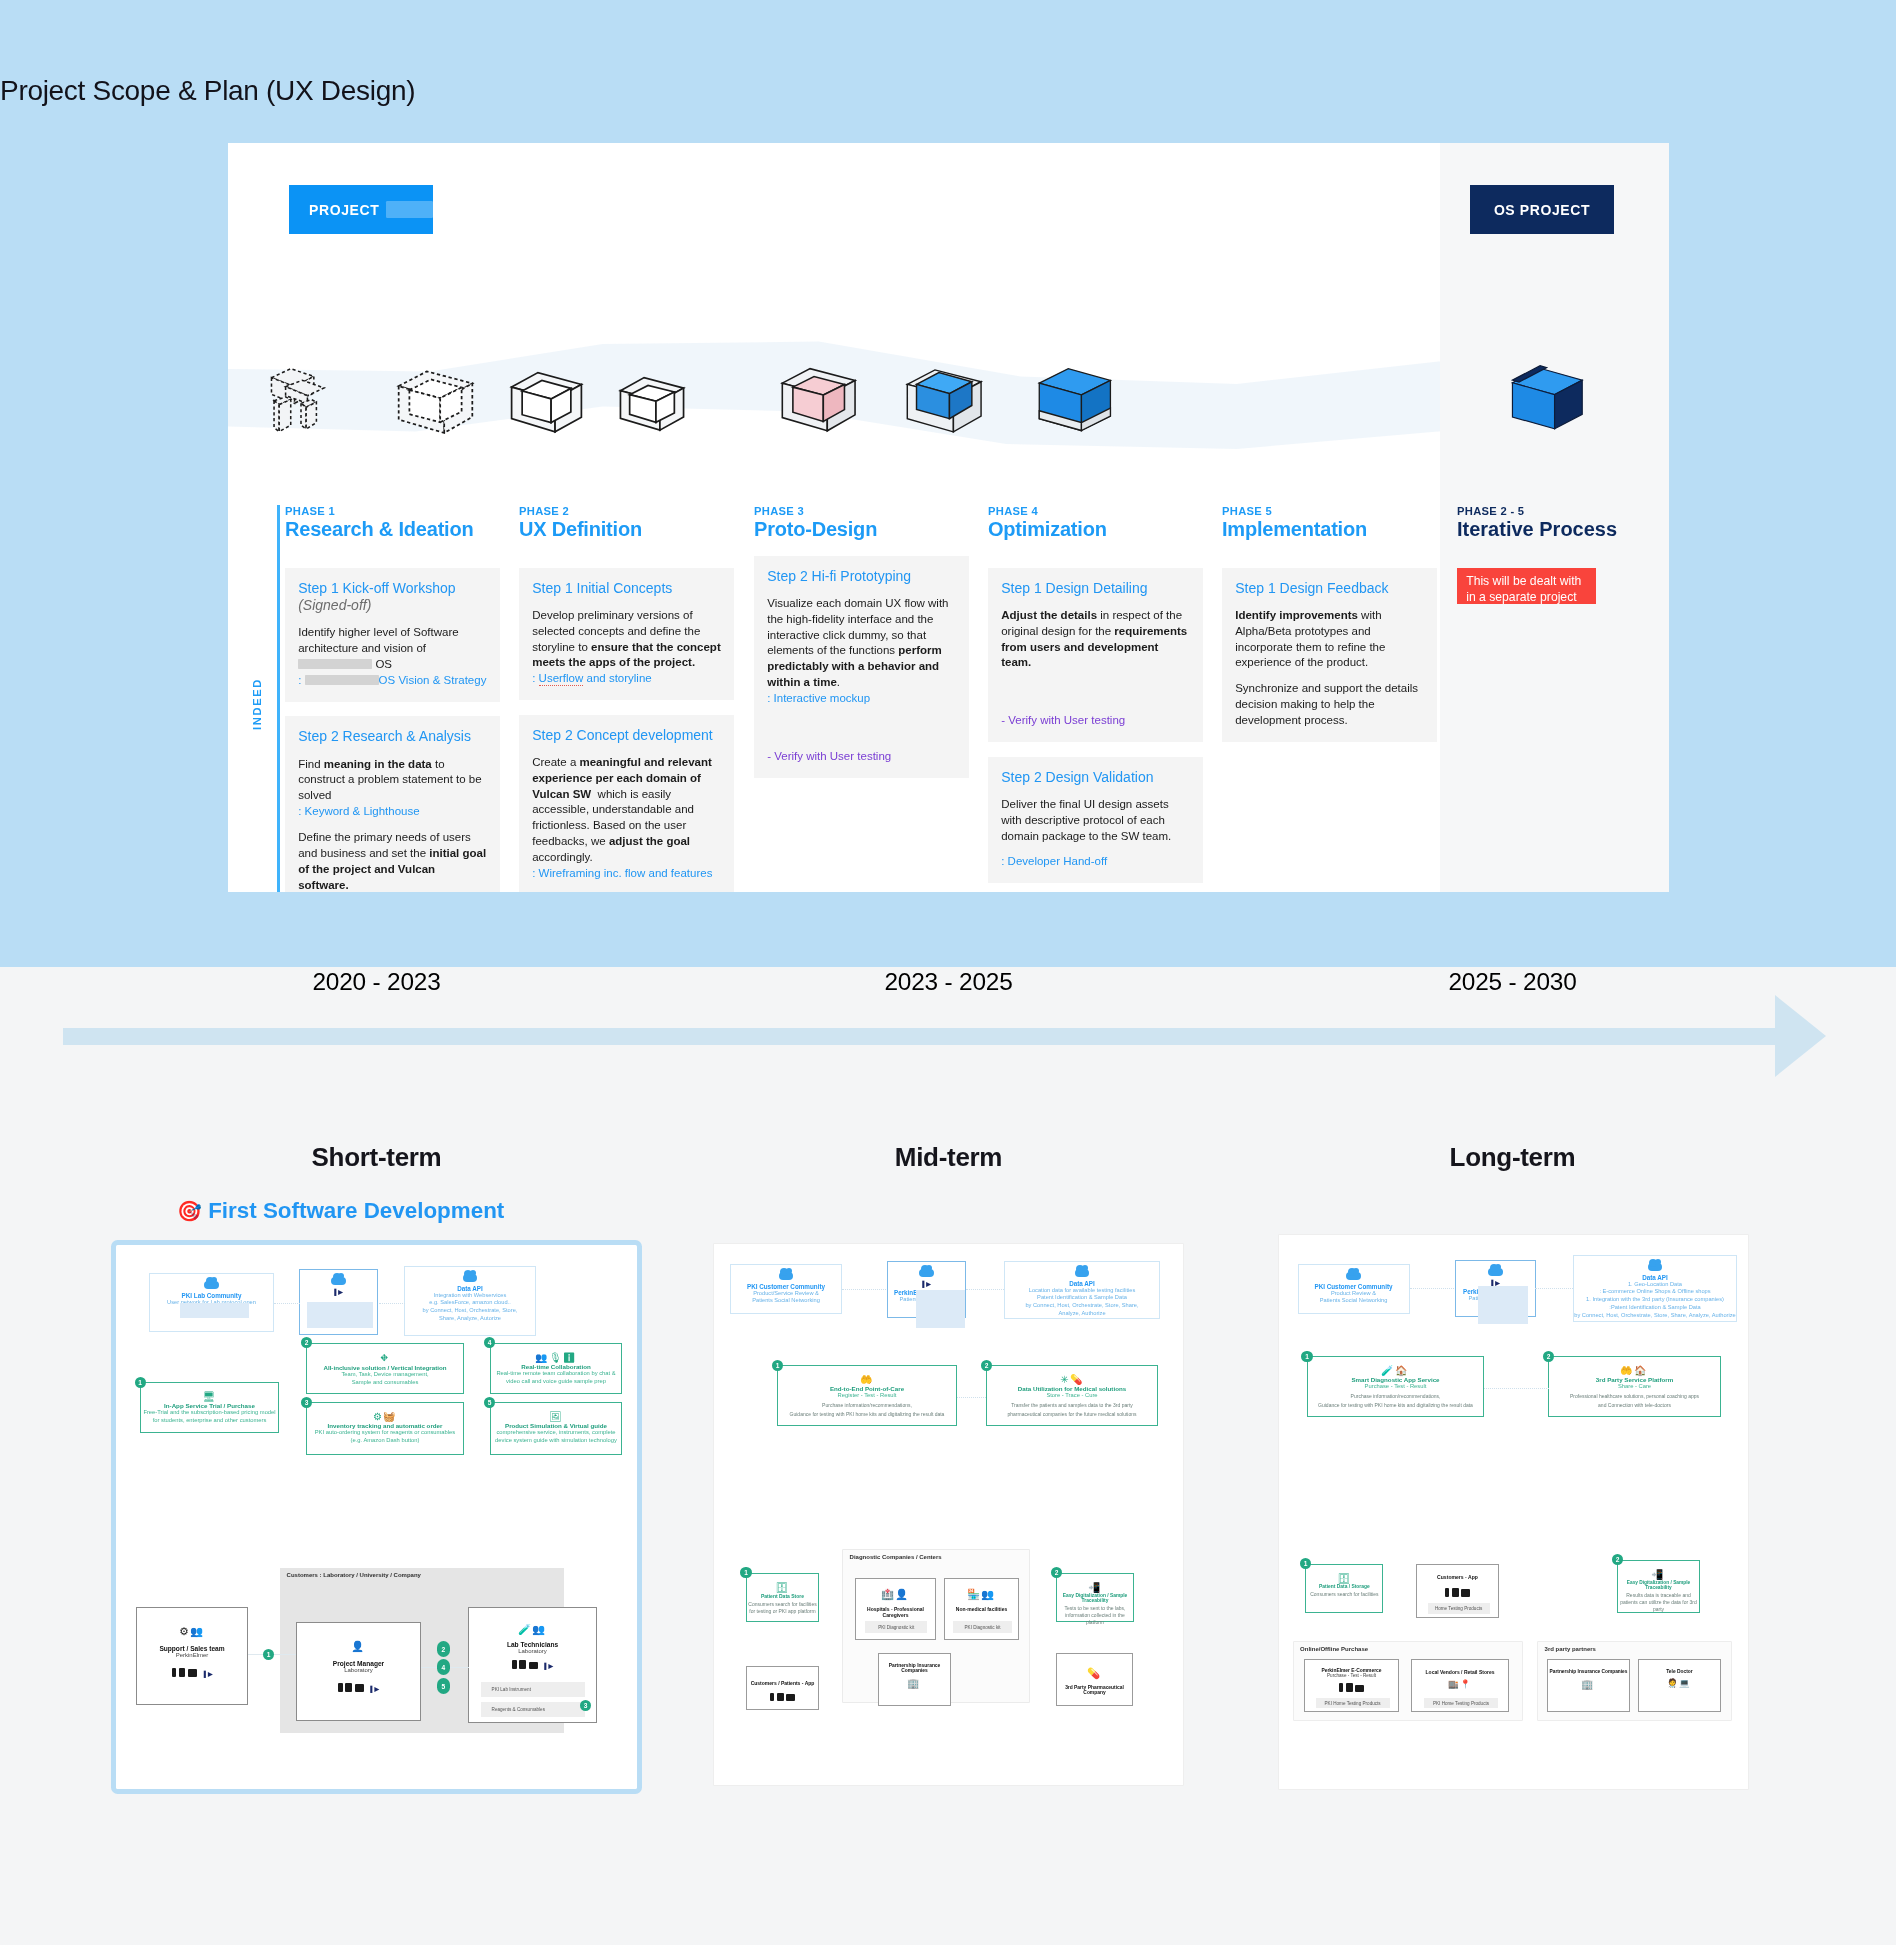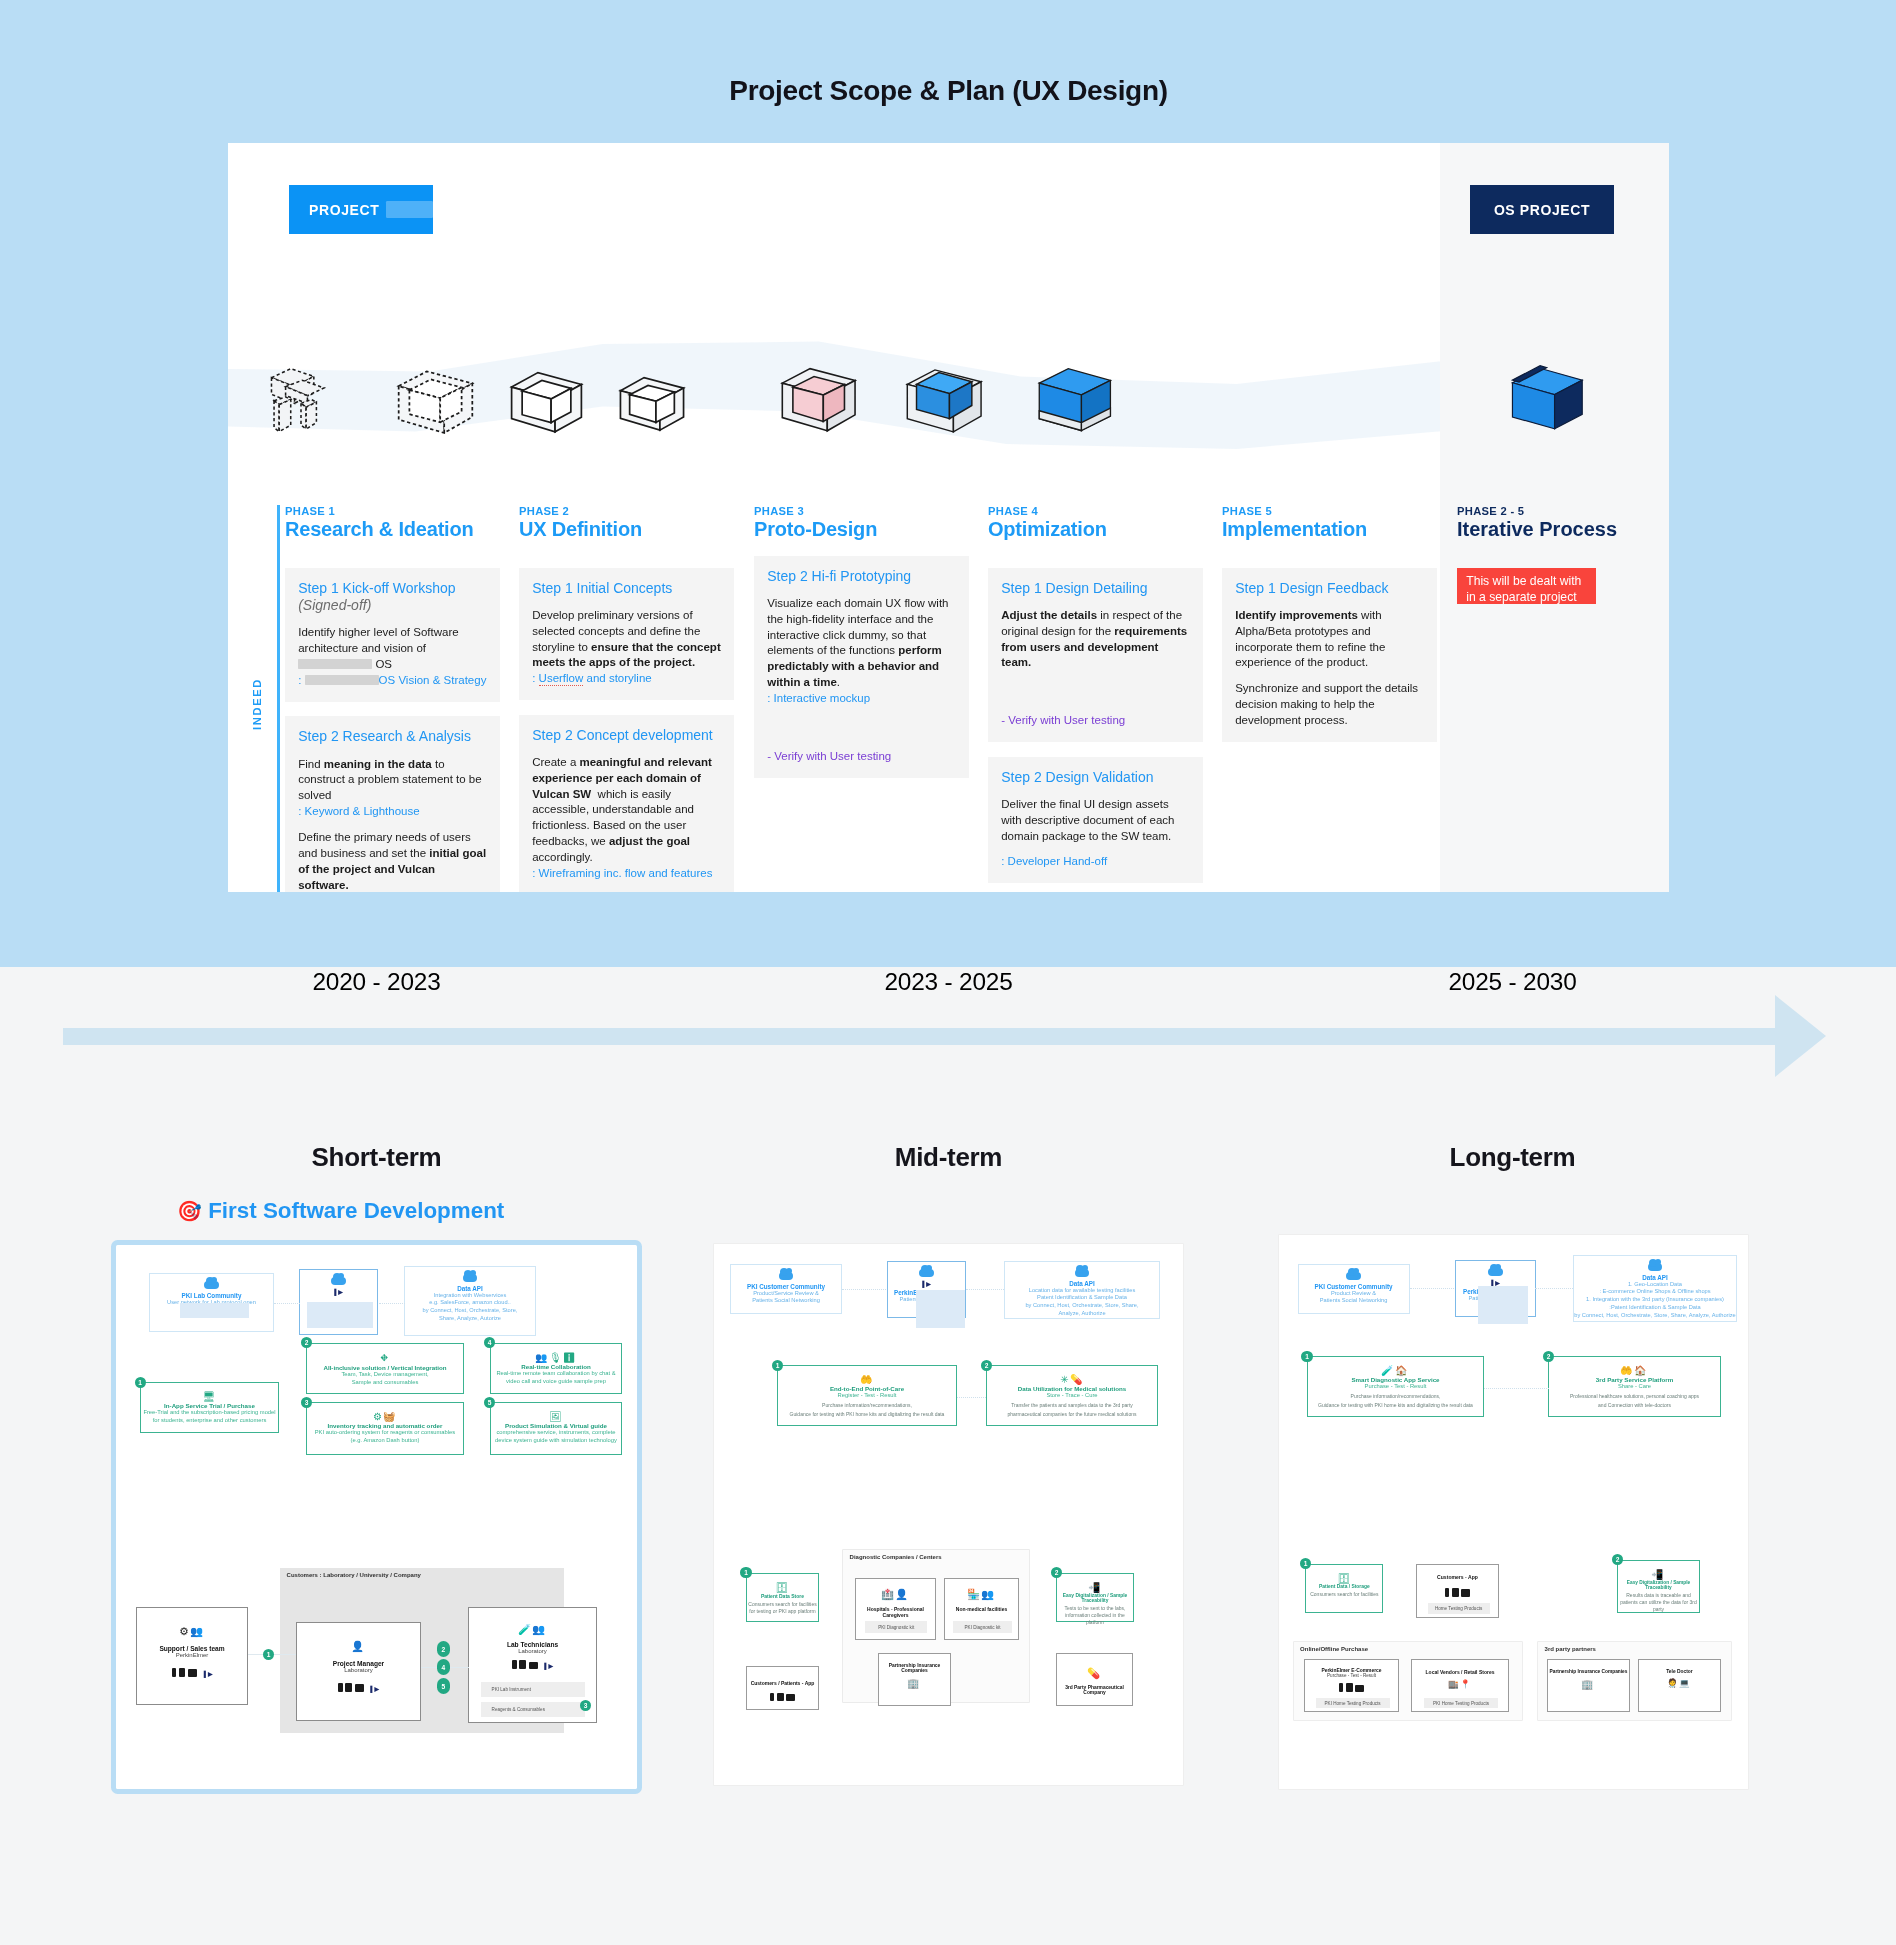--- a/index.html
+++ b/index.html
@@ -9,22 +9,22 @@
     background:#f4f5f6;
   }
   
   #top-section {
     position:relative;
     width:1897px; height:967px;
     background:#b9ddf5;
   }
   #page-title {
     position:absolute; left:0; right:0; top:75px;
-    text-align:center;
-    font-size:28px; font-weight:700; color:#12121a;
+    text-align:left;
+    font-size:28px; font-weight:400; color:#12121a;
     letter-spacing:-0.3px;
   }
   
   #board {
     position:absolute; left:228px; top:143px;
     width:1441px; height:749px;
     background:#ffffff;
     overflow:hidden;
   }
   
@@ -414,21 +414,21 @@
           <div class="body-t">
             <b>Adjust the details</b> in respect of the original design for the <b>requirements from users and development team.</b>
           </div>
           <div class="gap"></div>
           <div class="body-t tag-purple">- Verify with User testing</div>
         </div>
 
         <div class="card">
           <div class="step-h">Step 2 Design Validation</div>
           <div class="body-t">
-            Deliver the final UI design assets with descriptive document of each domain package to the SW team.
+            Deliver the final UI design assets with descriptive protocol of each domain package to the SW team.
           </div>
           <div class="gap"></div>
           <div class="body-t tag-blue">: Developer Hand-off</div>
         </div>
       </div>
 
       <div class="col" style="left:937px;">
         <div class="phase-kicker">PHASE 5</div>
         <div class="phase-title">Implementation</div>
 

